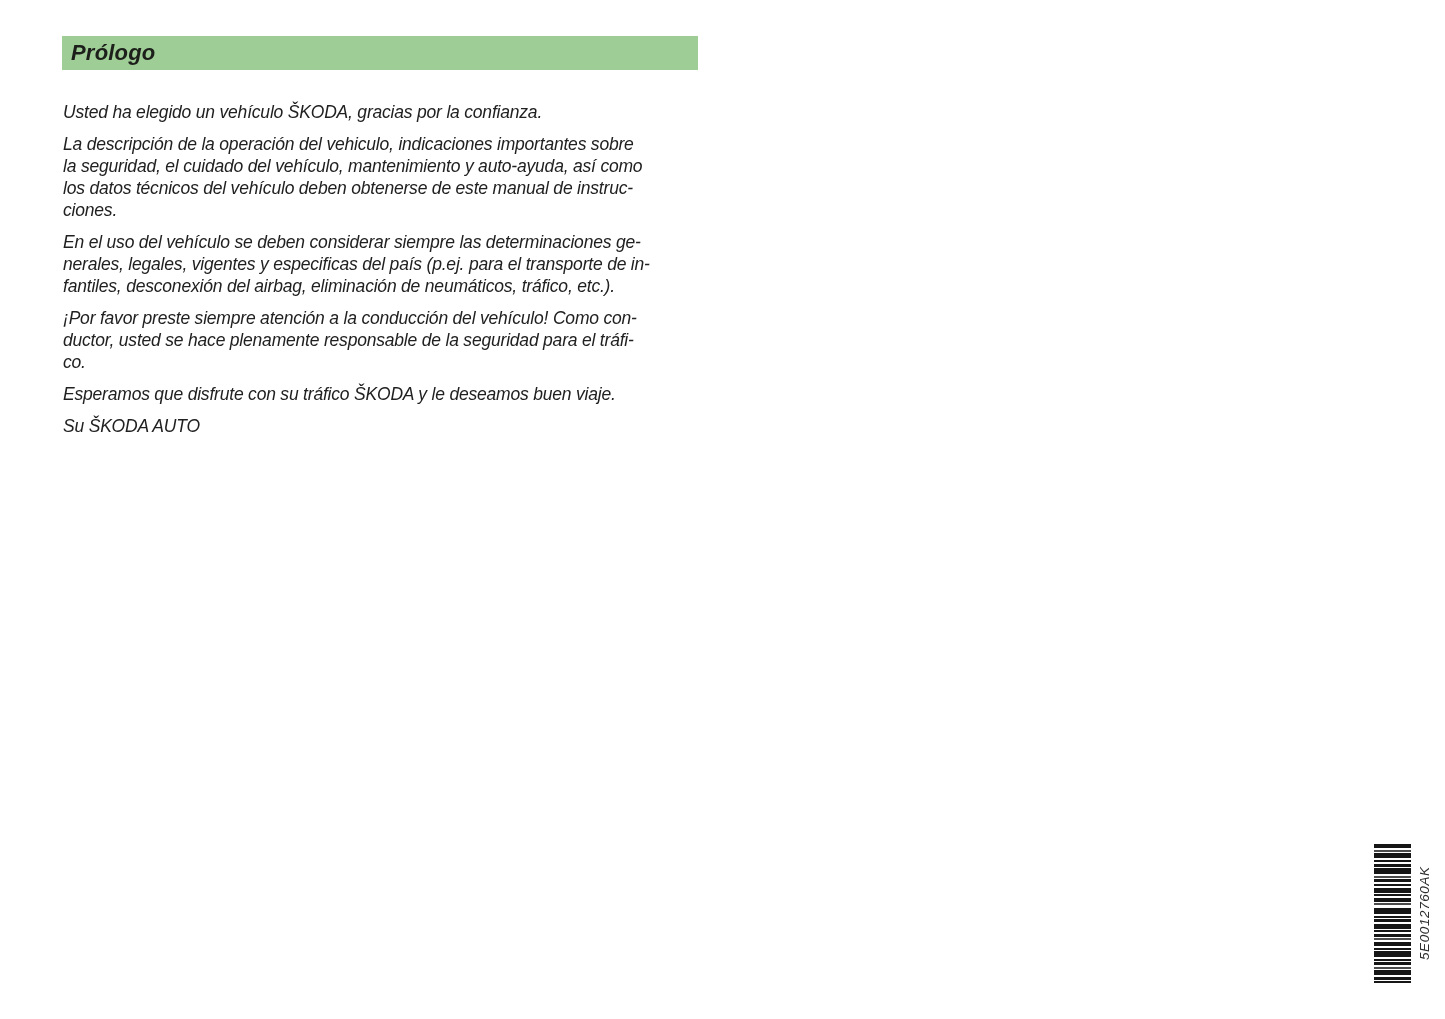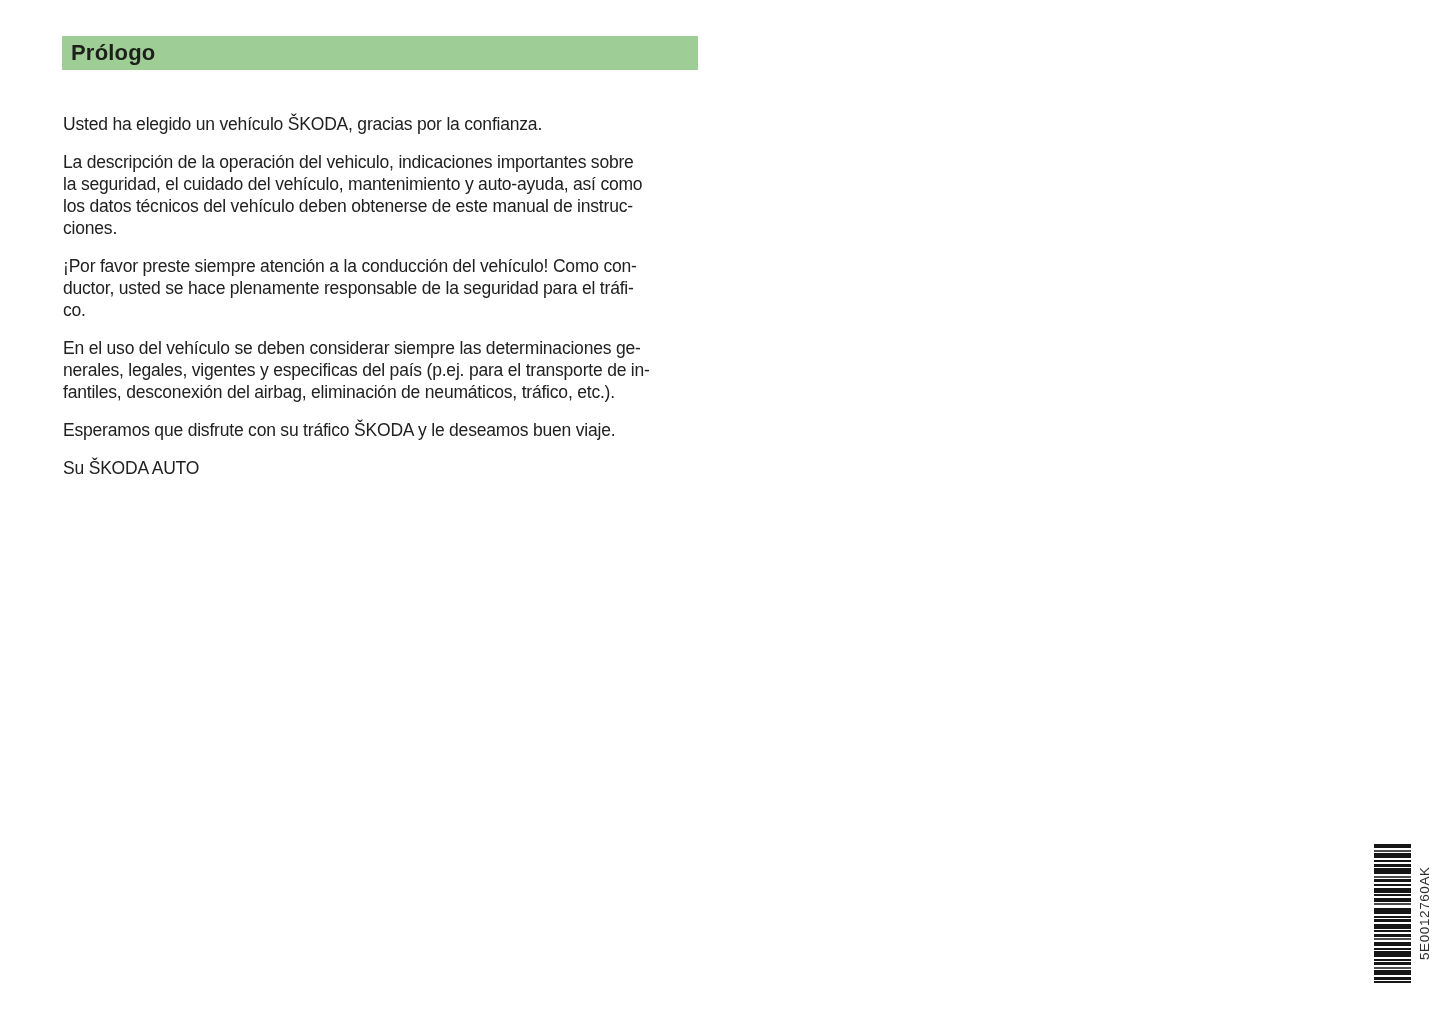--- a/index.html
+++ b/index.html
@@ -4,20 +4,21 @@
 <style>
   html, body { margin: 0; padding: 0; background: #ffffff; }
   .page {
     position: relative;
     width: 1445px;
     height: 1019px;
     background: #ffffff;
     overflow: hidden;
     font-family: "Liberation Sans", "DejaVu Sans", sans-serif;
     color: #212121;
+    font-style: italic;
   }
   .section-header {
     position: absolute;
     left: 62px;
     top: 36px;
     width: 636px;
     height: 34px;
     background: #9fcd96;
     display: flex;
     align-items: center;
@@ -30,21 +31,21 @@
     color: #1c1f1a;
     letter-spacing: 0.2px;
   }
   .body-text {
     position: absolute;
     left: 63px;
     top: 97px;
     width: 720px;
   }
   .body-text p {
-    margin: 16px 0 10px 0;
+    margin: 4px 0 10px 0;
     font-size: 17.5px;
     line-height: 22px;
     letter-spacing: -0.2px;
     white-space: pre-line;
     color: #212121;
   }
   .barcode-wrap {
     position: absolute;
     left: 1374px;
     top: 844px;
@@ -77,26 +78,26 @@
   <div class="section-header">
     <h1 class="section-title">Prólogo</h1>
   </div>
 
   <div class="body-text">
     <p>Usted ha elegido un vehículo ŠKODA, gracias por la confianza.</p>
     <p>La descripción de la operación del vehiculo, indicaciones importantes sobre
 la seguridad, el cuidado del vehículo, mantenimiento y auto-ayuda, así como
 los datos técnicos del vehículo deben obtenerse de este manual de instruc-
 ciones.</p>
+    <p>En el uso del vehículo se deben considerar siempre las determinaciones ge-
+nerales, legales, vigentes y especificas del país (p.ej. para el transporte de in-
+fantiles, desconexión del airbag, eliminación de neumáticos, tráfico, etc.).</p>
     <p>¡Por favor preste siempre atención a la conducción del vehículo! Como con-
 ductor, usted se hace plenamente responsable de la seguridad para el tráfi-
 co.</p>
-    <p>En el uso del vehículo se deben considerar siempre las determinaciones ge-
-nerales, legales, vigentes y especificas del país (p.ej. para el transporte de in-
-fantiles, desconexión del airbag, eliminación de neumáticos, tráfico, etc.).</p>
     <p>Esperamos que disfrute con su tráfico ŠKODA y le deseamos buen viaje.</p>
     <p>Su ŠKODA AUTO</p>
   </div>
 
   <div class="barcode-wrap">
     <div class="bc-bars">
         <div class="bc-bar" style="height: 4px; margin-bottom: 2px;"></div>
         <div class="bc-bar gray" style="height: 2px; margin-bottom: 1px;"></div>
         <div class="bc-bar" style="height: 5px; margin-bottom: 2px;"></div>
         <div class="bc-bar" style="height: 2px; margin-bottom: 2px;"></div>

